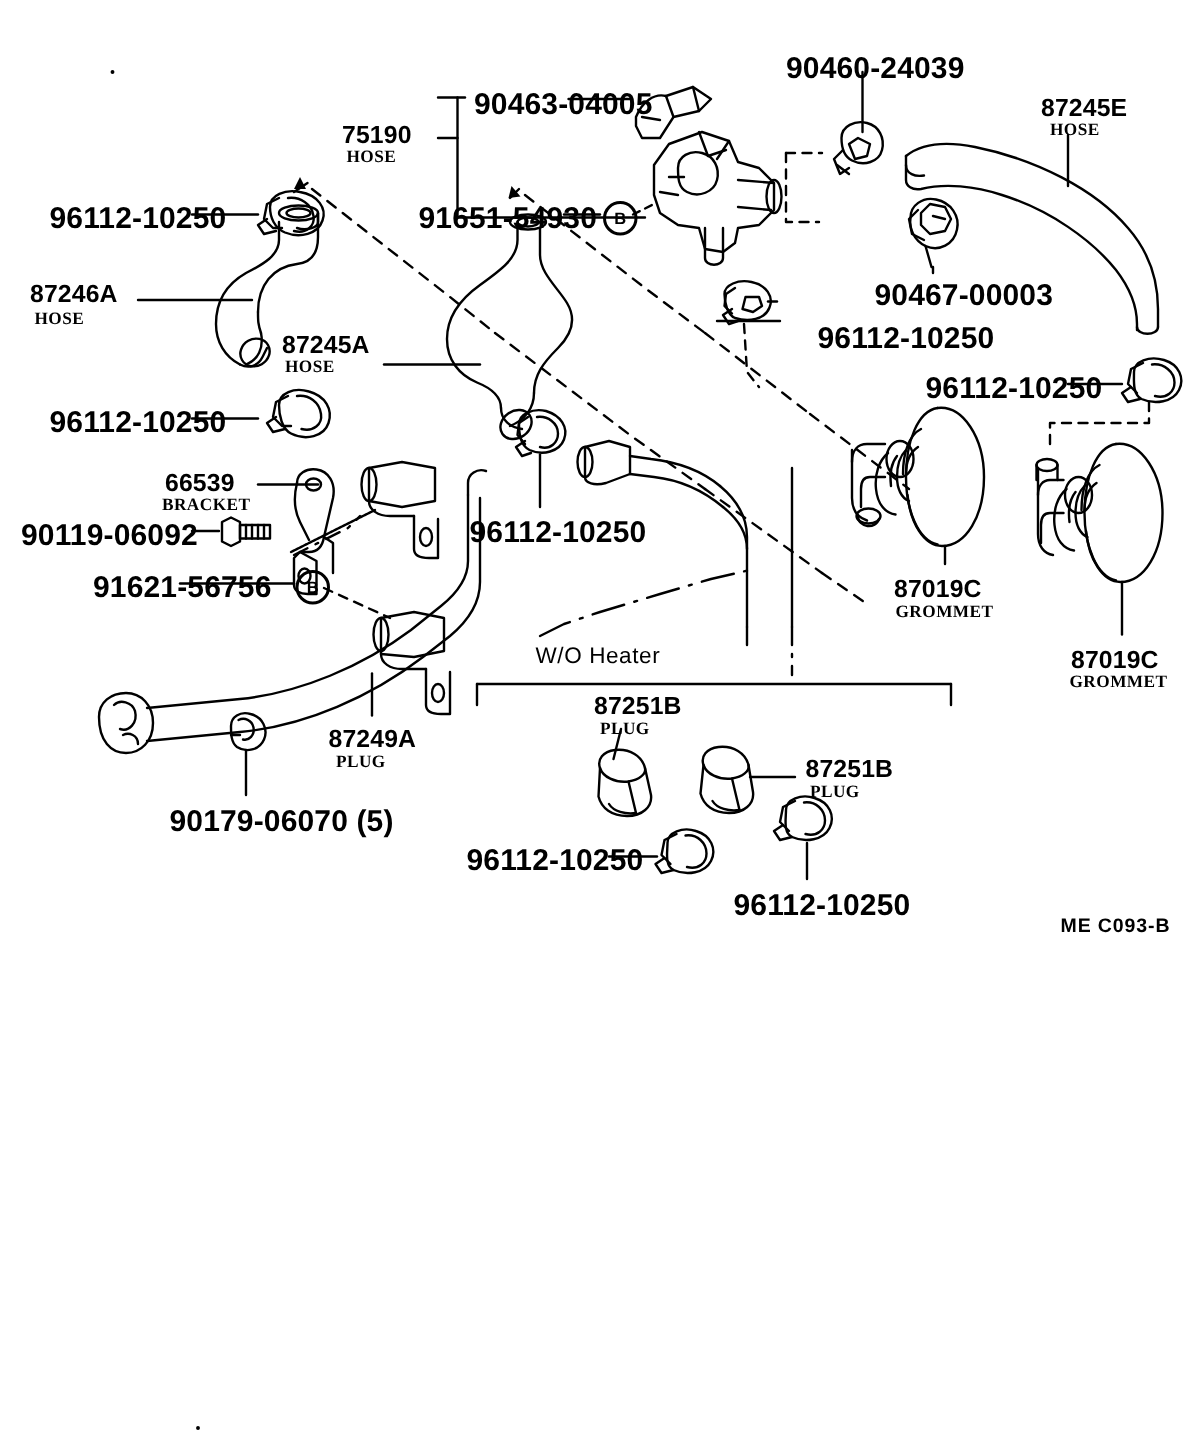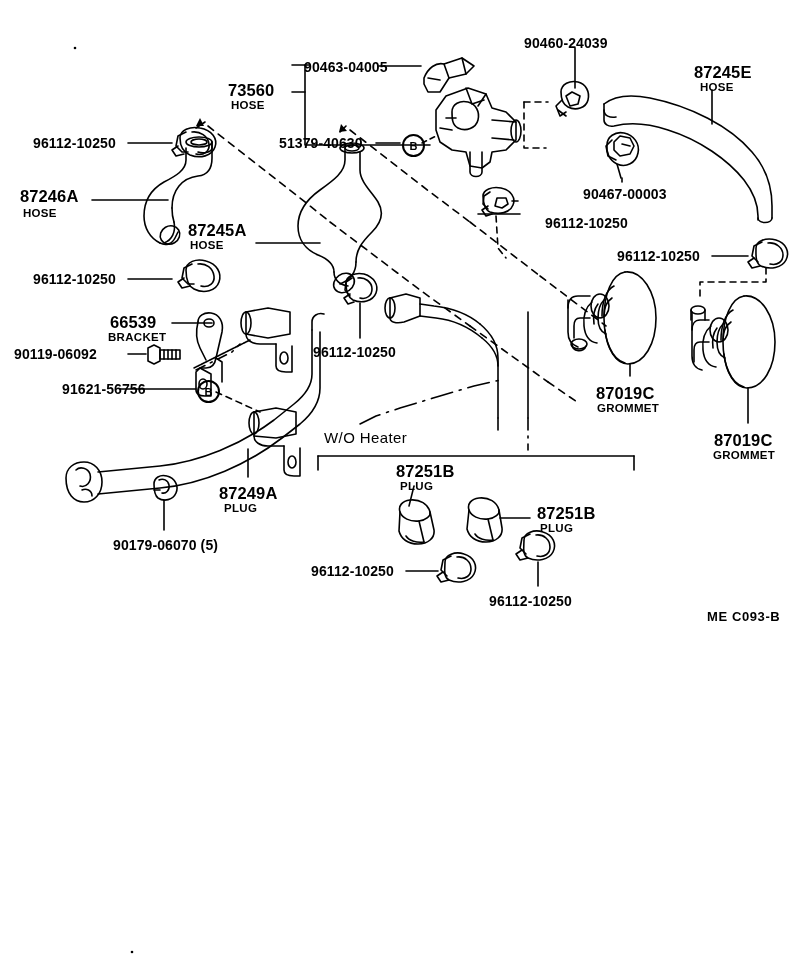--- a/index.html
+++ b/index.html
@@ -1,24 +1,24 @@
 <!DOCTYPE html>
 <html><head>
 <meta charset="utf-8">
 <style>
   html,body{margin:0;padding:0;background:#ffffff;}
   body{width:800px;height:966px;position:relative;overflow:hidden;
        font-family:"Liberation Sans",sans-serif;color:#000;}
   #stage{position:absolute;left:0;top:0;width:800px;height:966px;}
   svg#art{position:absolute;left:0;top:0;width:800px;height:966px;}
   .lbl{position:absolute;white-space:nowrap;line-height:1.0;}
-  .num{font-size:14px;font-weight:bold;letter-spacing:0.1px;}
+  .num{font-size:20px;font-weight:bold;letter-spacing:0.1px;}
   .num.big{font-size:16.5px;}
-  .sub{font-size:11.5px;font-weight:bold;letter-spacing:0.3px;}
-  .plain{font-size:15px;font-weight:normal;letter-spacing:0.4px;}
+  .sub{font-size:11.5px;font-weight:bold;letter-spacing:0.3px;font-family:Liberation Serif, serif;}
+  .plain{font-size:15px;font-weight:normal;letter-spacing:0.4px;margin-left:33px;}
   .code{font-size:13px;font-weight:bold;letter-spacing:0.6px;}
 </style>
 </head>
 <body>
 
 <div id="stage">
 
   <svg id="art" viewBox="0 0 800 966">
     <g fill="none" stroke="#000" stroke-width="1.6" stroke-linecap="round" stroke-linejoin="round">
 
@@ -290,33 +290,33 @@
         <path d="M522,550 L516,554 L520,560 L528,558"></path>
         <path d="M536,535 C544,534 550,540 550,547 C550,553 545,558 537,556"></path>
       </g>
       <path d="M538,562 L538,586"></path>
 
       <circle cx="75" cy="48" r="1.3" fill="#000" stroke="none"></circle>
       <circle cx="132" cy="952" r="1.3" fill="#000" stroke="none"></circle>
     </g>
   </svg>
 
-  <div class="lbl num big" style="left:228px;top:82px">73560</div>
+  <div class="lbl num big" style="left:228px;top:82px">75190</div>
   <div class="lbl sub" style="left:231px;top:100px">HOSE</div>
 
-  <div class="lbl num" style="left:304px;top:60px">90463-04005</div>
+  <div class="lbl num" style="left:316px;top:60px">90463-04005</div>
 
   <div class="lbl num" style="left:524px;top:36px">90460-24039</div>
 
   <div class="lbl num big" style="left:694px;top:64px">87245E</div>
   <div class="lbl sub" style="left:700px;top:82px">HOSE</div>
 
   <div class="lbl num" style="left:33px;top:136px">96112-10250</div>
 
-  <div class="lbl num" style="left:279px;top:136px">51379-40630</div>
+  <div class="lbl num" style="left:279px;top:136px">91651-54930</div>
 
   <div class="lbl num" style="left:583px;top:187px">90467-00003</div>
 
   <div class="lbl num big" style="left:20px;top:188px">87246A</div>
   <div class="lbl sub" style="left:23px;top:208px">HOSE</div>
 
   <div class="lbl num" style="left:545px;top:216px">96112-10250</div>
 
   <div class="lbl num big" style="left:188px;top:222px">87245A</div>
   <div class="lbl sub" style="left:190px;top:240px">HOSE</div>

